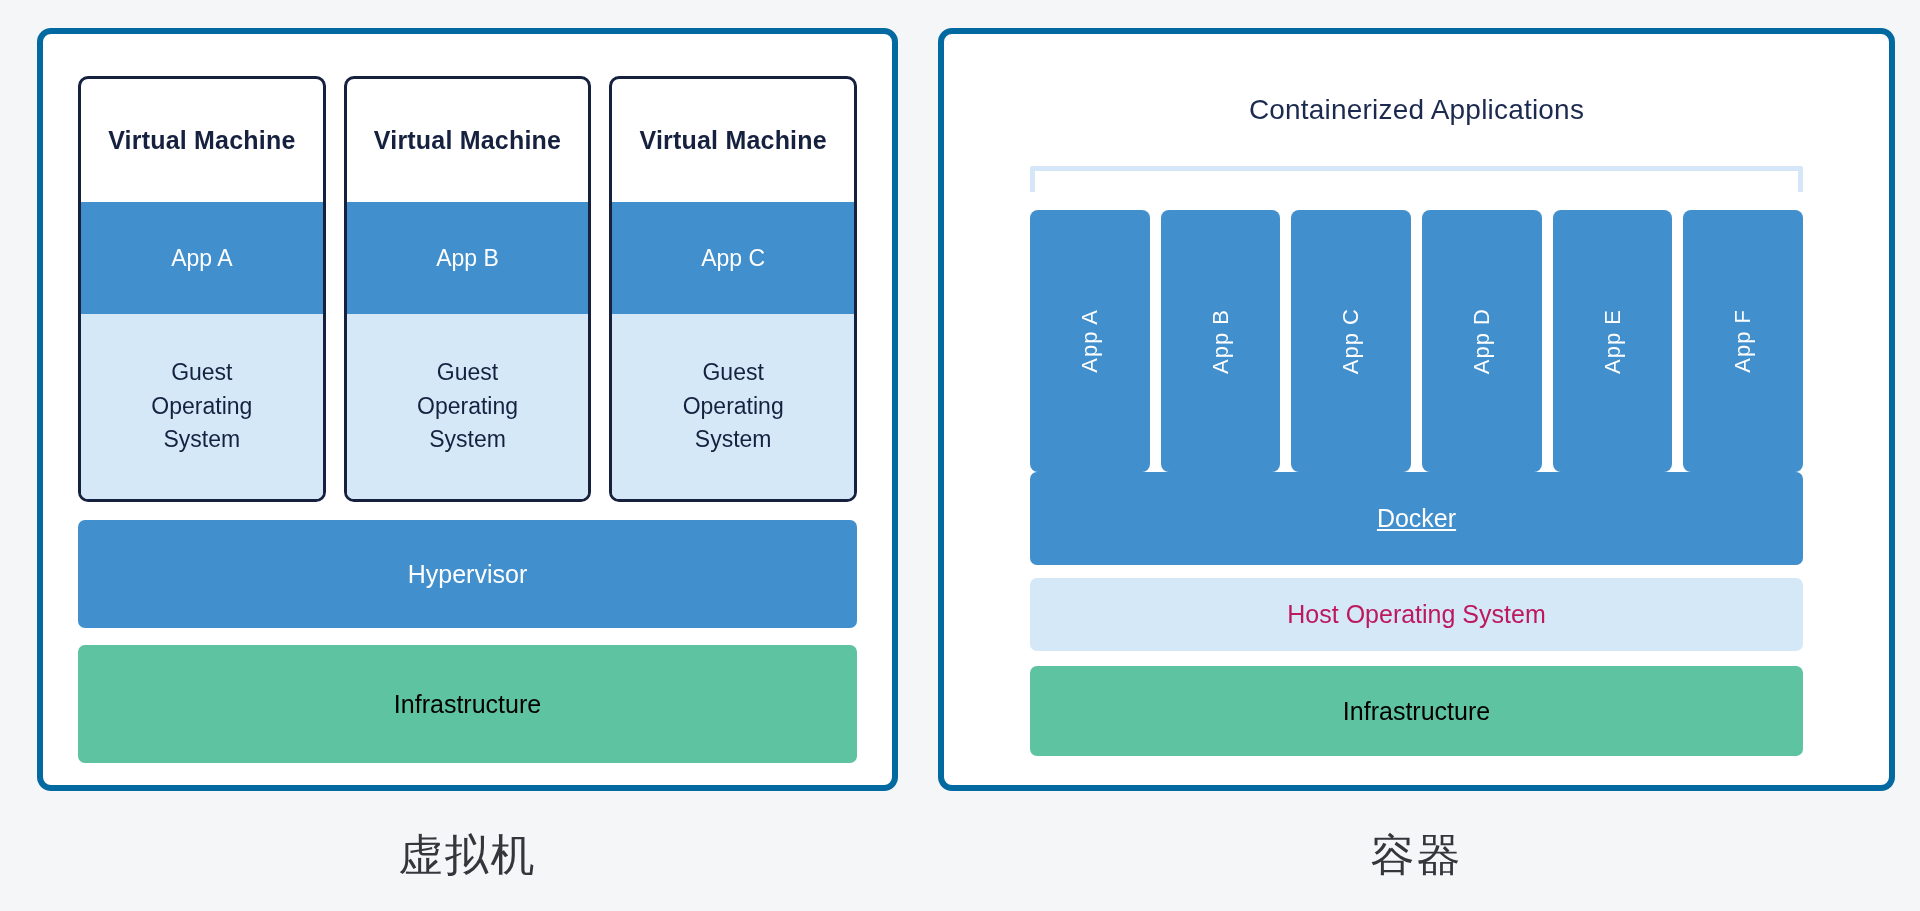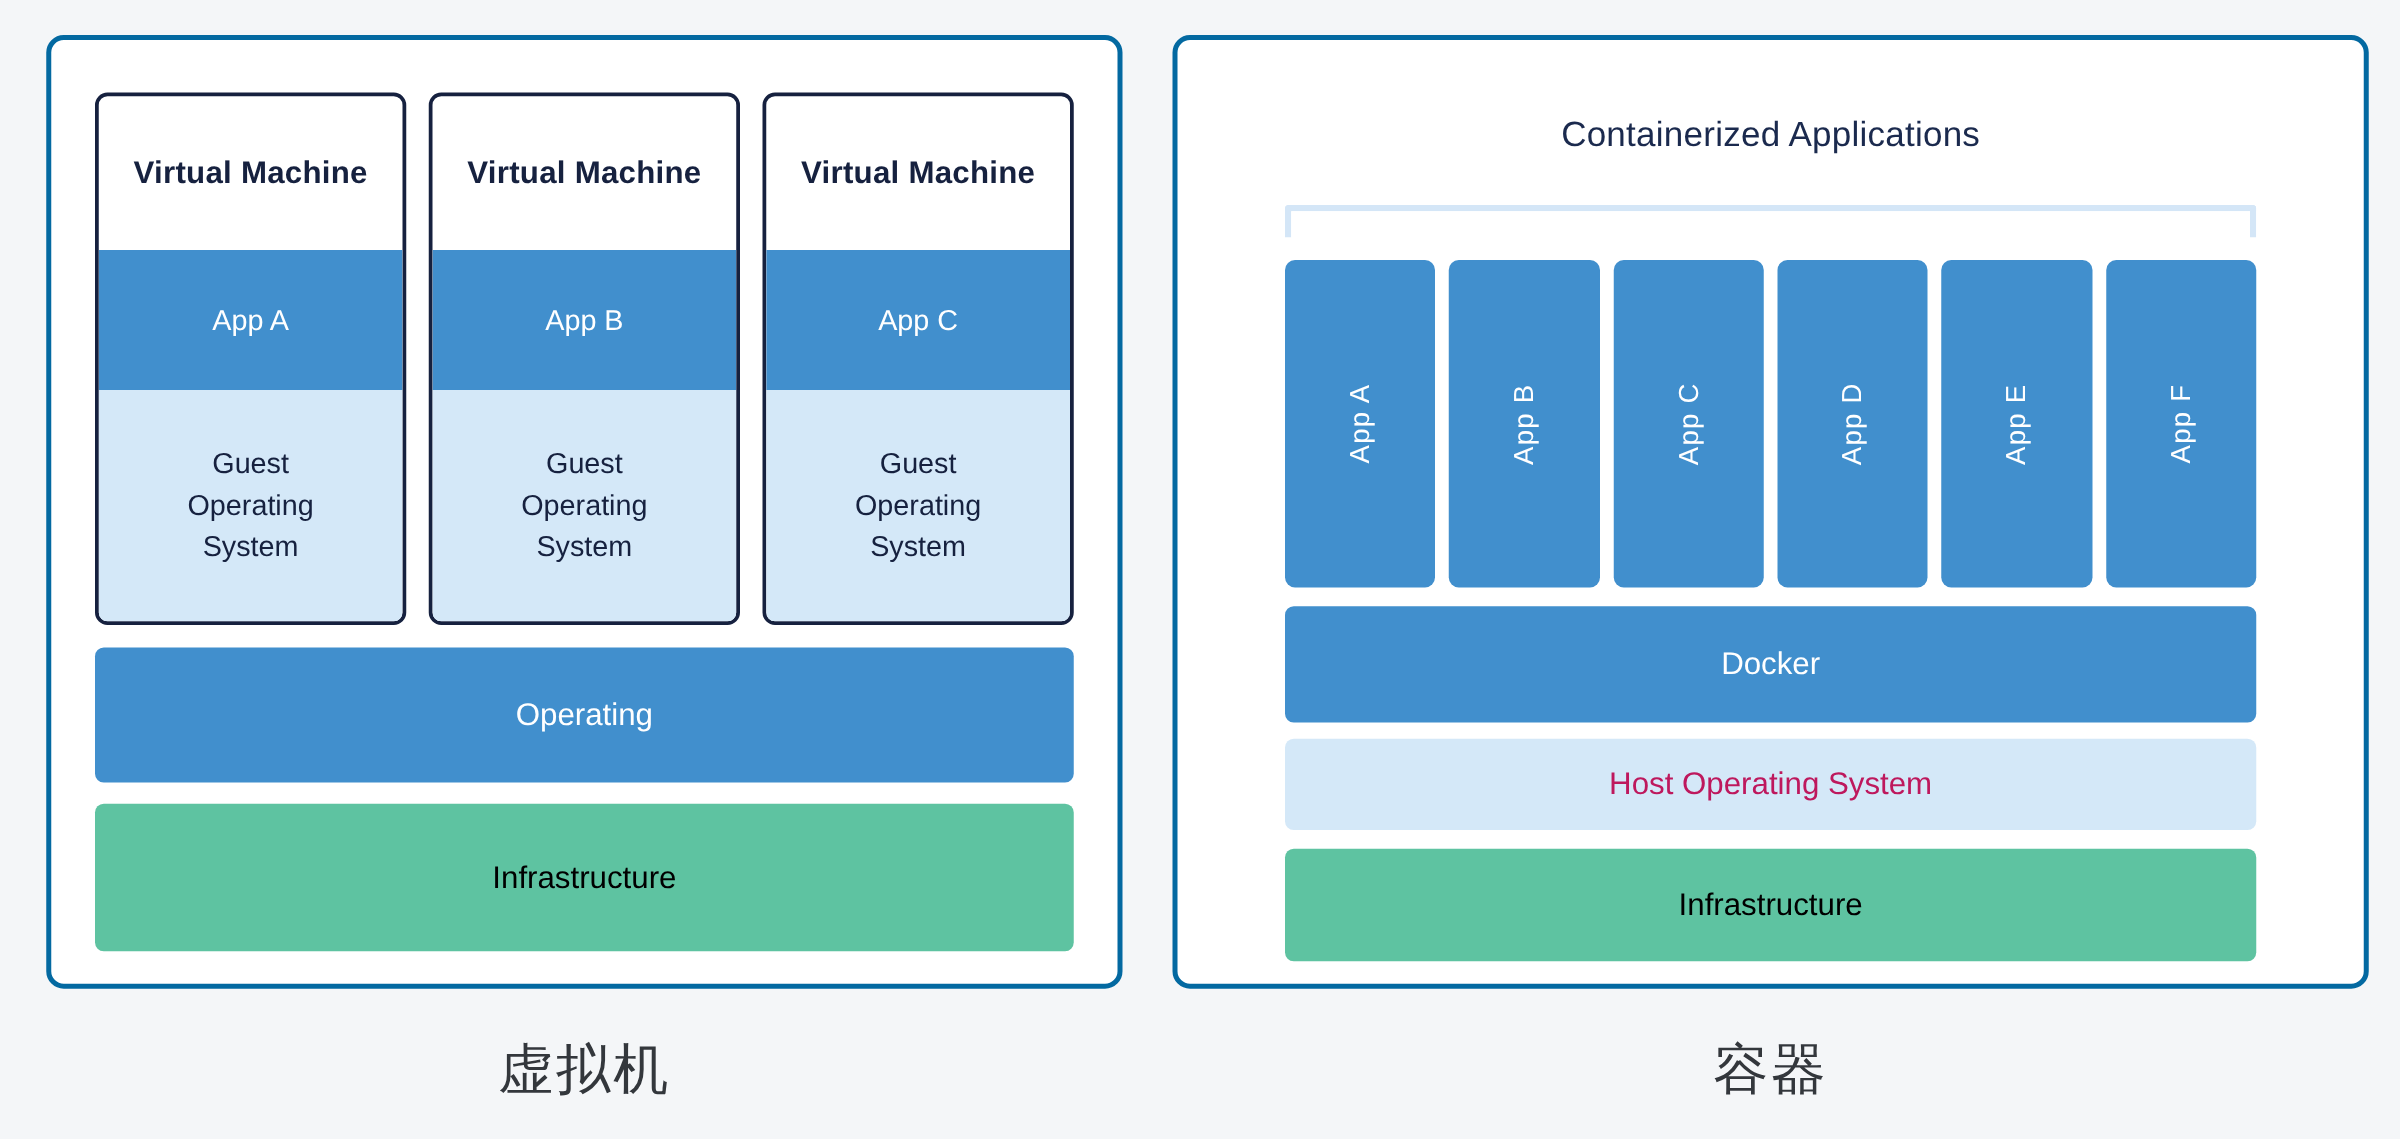--- a/index.html
+++ b/index.html
@@ -11,21 +11,21 @@
     position: relative;
   }
   .canvas { position: absolute; inset: 0; }
 
   
   .panel {
     position: absolute;
     top: 28px;
     height: 763px;
     background: #ffffff;
-    border: 4px solid #0369a1;
+    border: 6px solid #0369a1;
     border-radius: 14px;
   }
   .panel-left  { left: 37px;  width: 861px; padding: 42px 35px 0 35px; }
   .panel-right { left: 938px; width: 957px; padding: 0 86px; }
 
   
   .vm-row { display: flex; gap: 18px; height: 426px; }
   .vm-box {
     flex: 1;
     border: 3px solid #16213f;
@@ -97,21 +97,21 @@
     display: flex; align-items: center; justify-content: center;
   }
   .vapp span {
     writing-mode: vertical-rl;
     transform: rotate(180deg);
     color: #ffffff;
     font-size: 22px;
     letter-spacing: 1px;
     white-space: nowrap;
   }
-  .docker   { margin-top: 15px; height: 93px; }
+  .docker   { height: 93px; text-decoration: underline; }
   .host-os  { margin-top: 13px; height: 73px; }
   .infra-right { margin-top: 15px; height: 90px; }
 
   
   .caption {
     position: absolute;
     top: 820px;
     height: 70px;
     display: flex; align-items: center; justify-content: center;
     font-size: 44px;
@@ -142,21 +142,21 @@
       </div>
 
       <div class="vm-box">
         <div class="vm-title">Virtual Machine</div>
         <div class="vm-app">App C</div>
         <div class="vm-os">Guest Operating System</div>
       </div>
 
     </div>
 
-    <div class="layer layer-blue hypervisor">Operating</div>
+    <div class="layer layer-blue hypervisor">Hypervisor</div>
     <div class="layer layer-green infra-left">Infrastructure</div>
   </div>
 
   <div class="panel panel-right">
     <div class="r-title">Containerized Applications</div>
 
     <div class="bracket"></div>
 
     <div class="apps-row">
       <div class="vapp">

